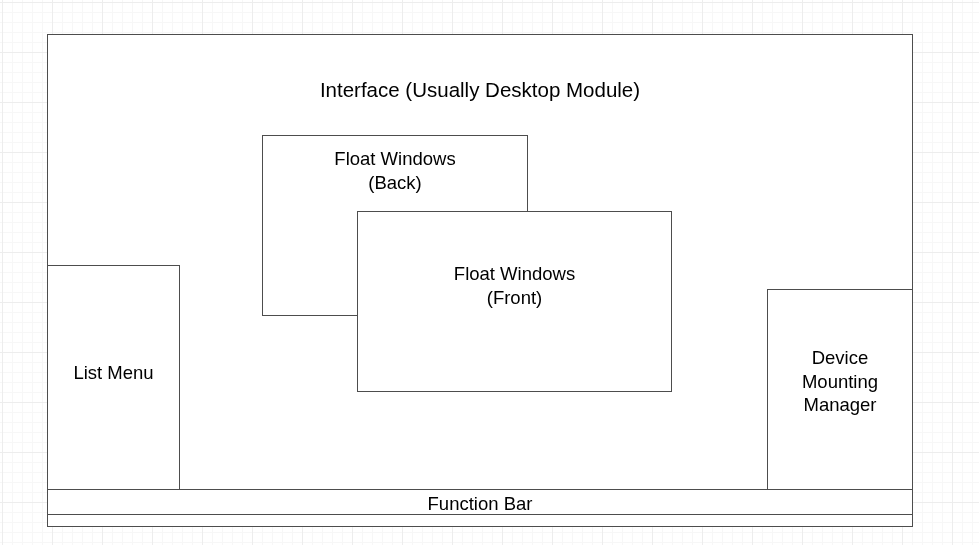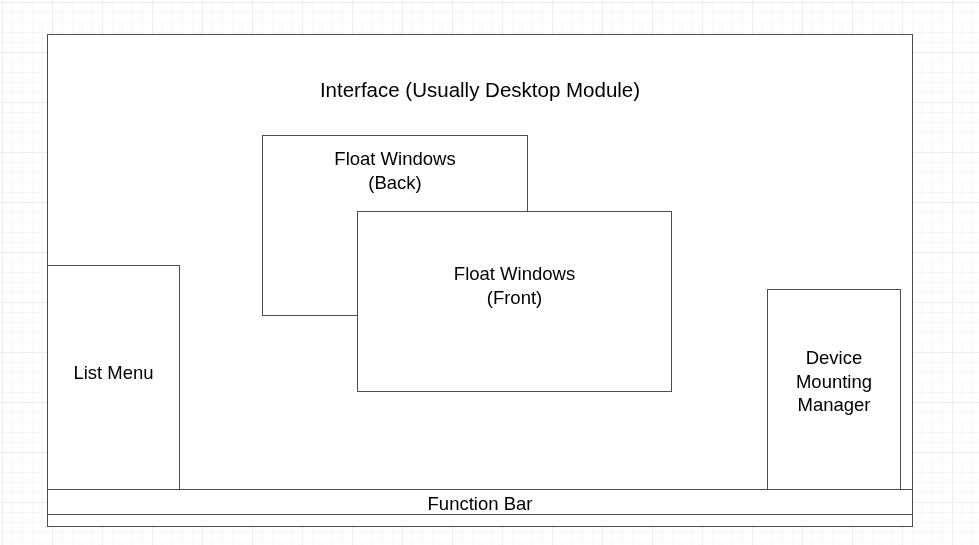--- a/index.html
+++ b/index.html
@@ -102,21 +102,21 @@
   }
   #list-menu-label {
     top: 95px;
     font-size: 18.5px;
   }
 
   
   #device-mounting-manager {
     left: 767px;
     top: 289px;
-    width: 134px;
+    width: 146px;
     height: 202px;
     z-index: 4;
   }
   #device-mounting-manager-label {
     top: 56px;
     font-size: 18.5px;
   }
 
   
   #function-bar {

